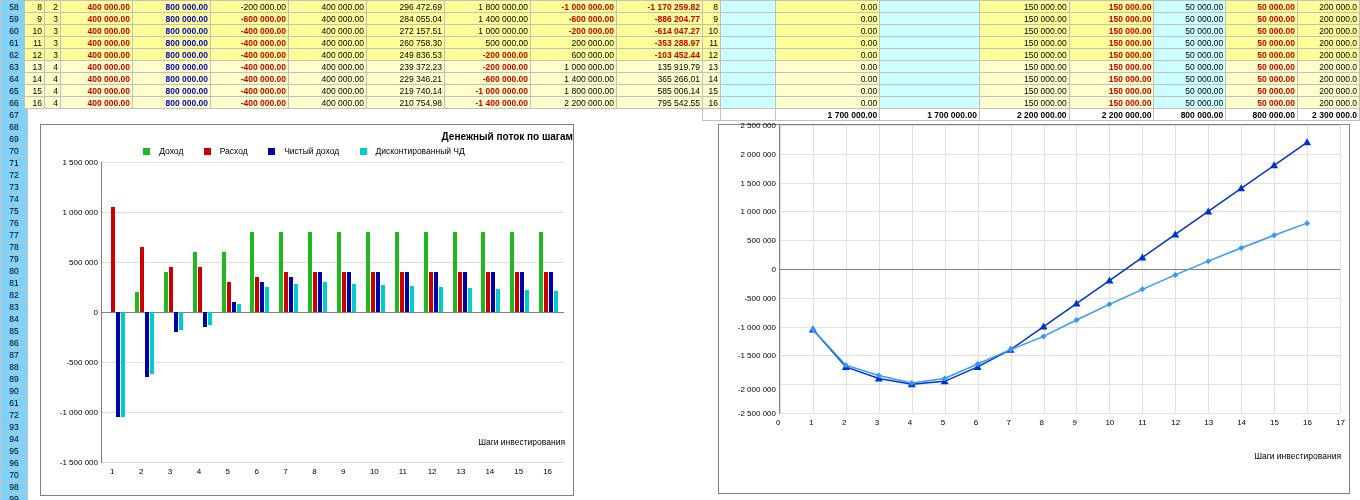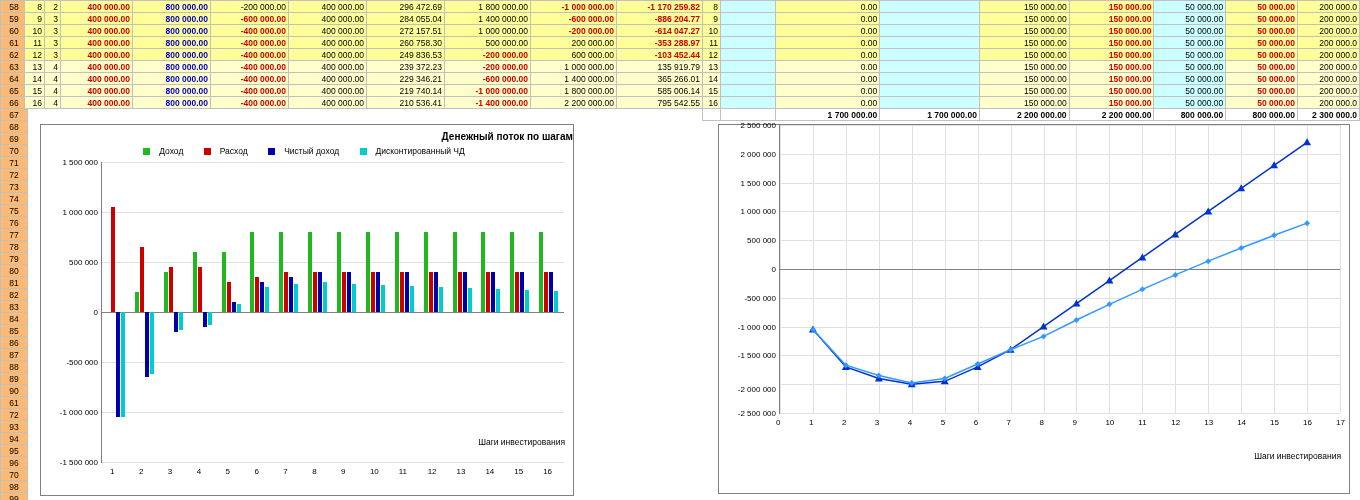--- a/index.html
+++ b/index.html
@@ -1,19 +1,19 @@
 <!DOCTYPE html>
 <html><head>
 <meta charset="utf-8">
 <style>
   body{margin:0;background:#fff;font-family:Verdana,Geneva,sans-serif;font-size:9px;color:#000;overflow:hidden}
   .sheet{width:1360px;height:500px;position:relative}
   table{border-collapse:collapse;table-layout:fixed}
   td,th{border:1px solid #c0c0c0;height:11px;padding:0 2px;overflow:hidden;white-space:nowrap;text-align:right;font-size:8.5px}
-  .row-hdr{background:#fdba74;color:#000;text-align:center;width:22px;font-weight:normal}
+  .row-hdr{background:#7dd3fc;color:#000;text-align:center;width:22px;font-weight:normal}
   .idx-yellow{background:#ffff99}
   .idx-cream{background:#ffffcc}
   .red{color:#cc0000;font-weight:bold}
   .blue{color:#0000cc;font-weight:bold}
   .cyan{background:#ccffff}
   .totals td{font-weight:bold}
   
   .chart{position:absolute;border:1px solid #808080;background:#fff;font-size:9px}
   .chart-title{text-align:right;font-weight:bold;font-size:10px;margin:6px 0 4px}
   .legend{text-align:center;font-size:8.5px;margin-bottom:6px}
@@ -283,21 +283,21 @@
             <td class=" idx-cream">1 800 000.00</td>
             <td class=" idx-cream">585 006.14</td>
           </tr>
           <tr>
             <td class="idx-cream">16</td>
             <td class="idx-cream">4</td>
             <td class="red idx-cream">400 000.00</td>
             <td class="blue idx-cream">800 000.00</td>
             <td class="red idx-cream">-400 000.00</td>
             <td class="idx-cream">400 000.00</td>
-            <td class="idx-cream">210 536.41</td>
+            <td class="idx-cream">210 754.98</td>
             <td class="red idx-cream">-1 400 000.00</td>
             <td class=" idx-cream">2 200 000.00</td>
             <td class=" idx-cream">795 542.55</td>
           </tr>
         </tbody>
     </table>
   </div>
 
   <div style="position:absolute;left:702px;top:0">
     <table id="right-tbl">

